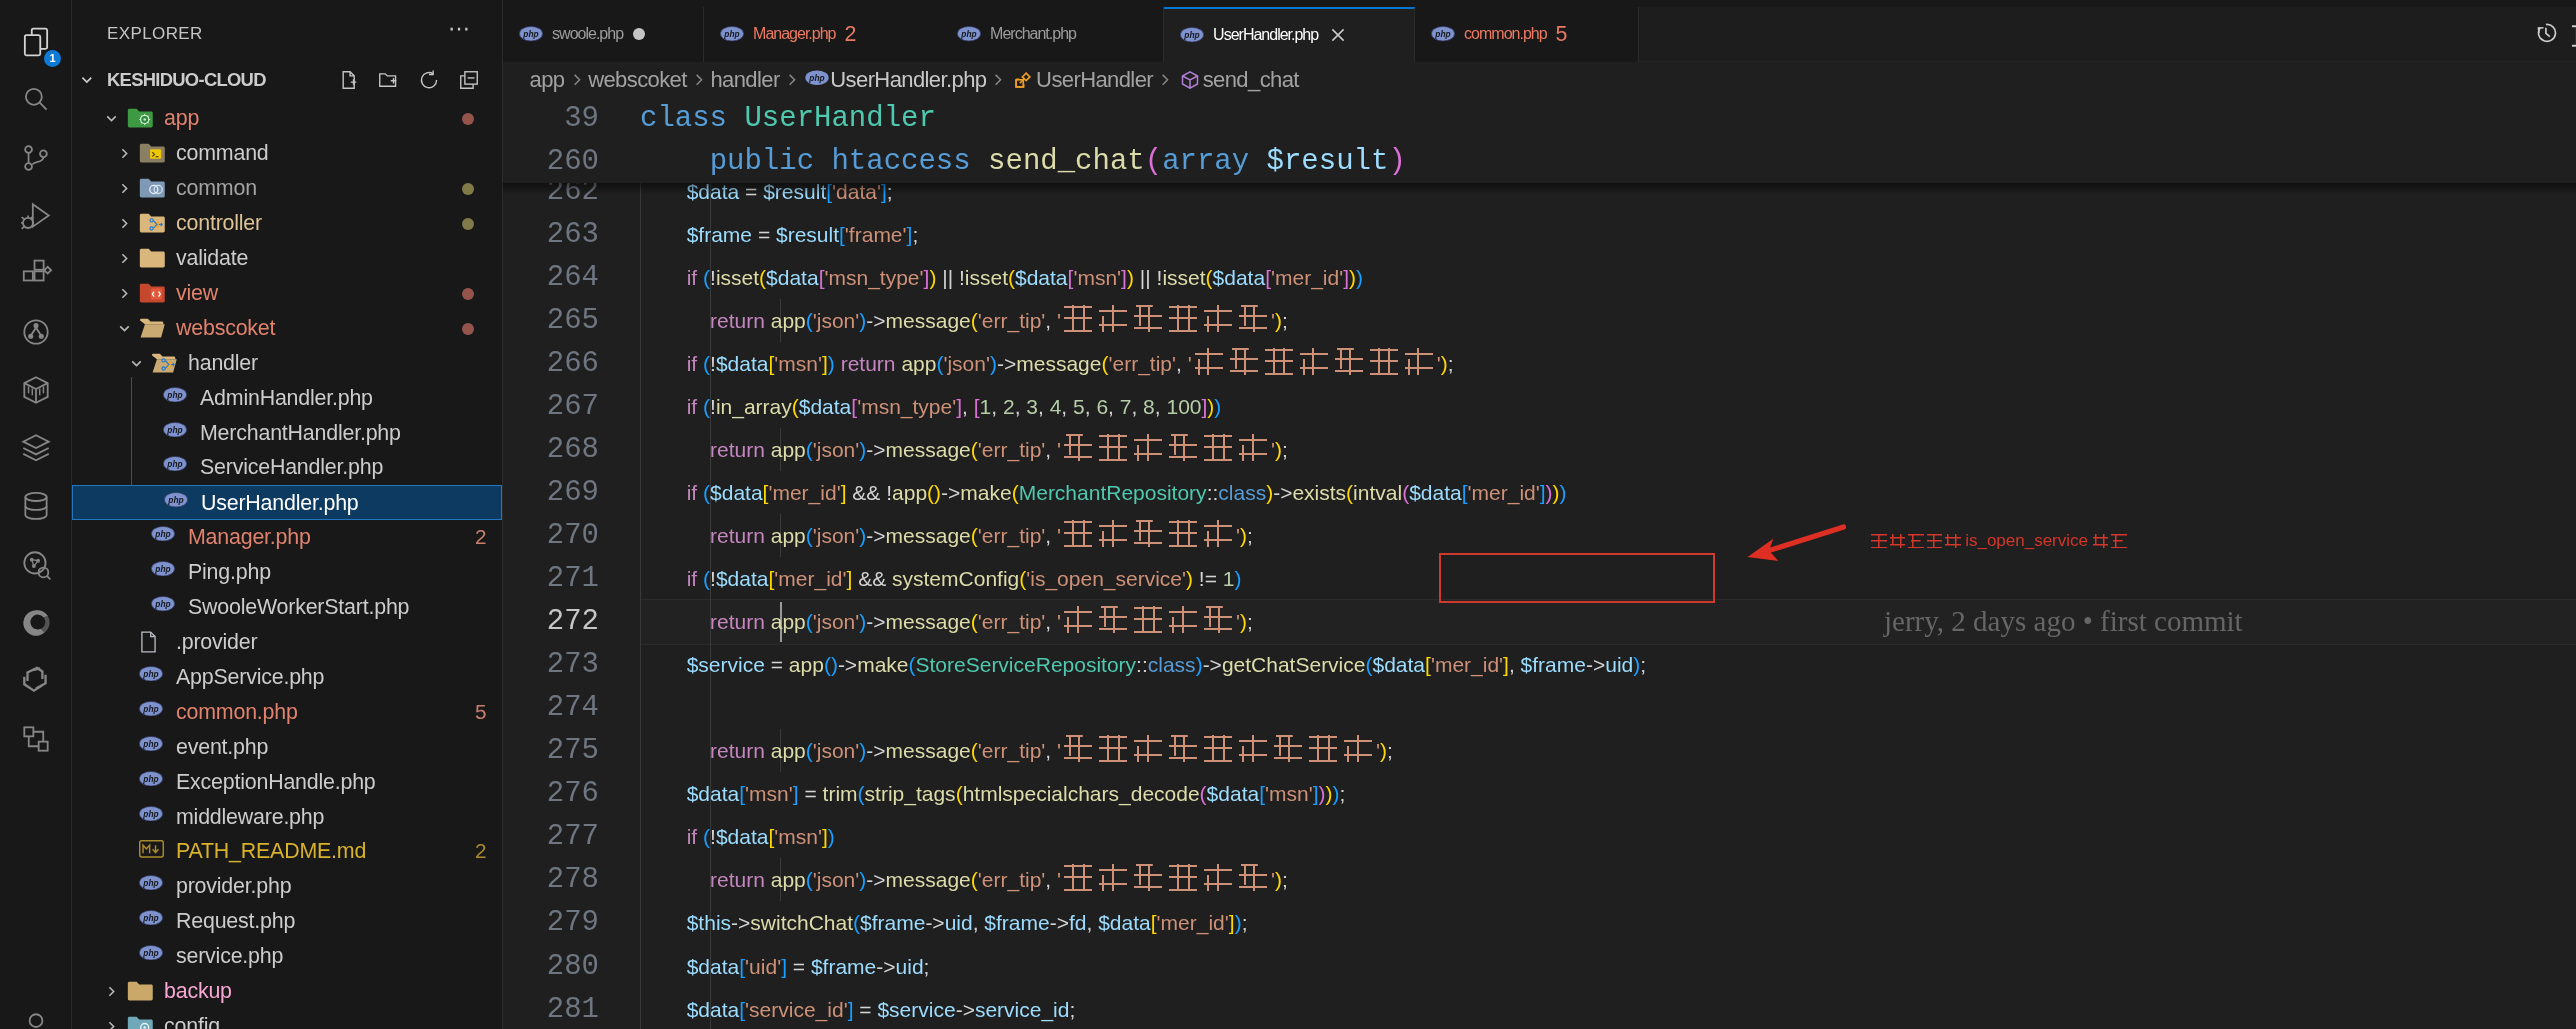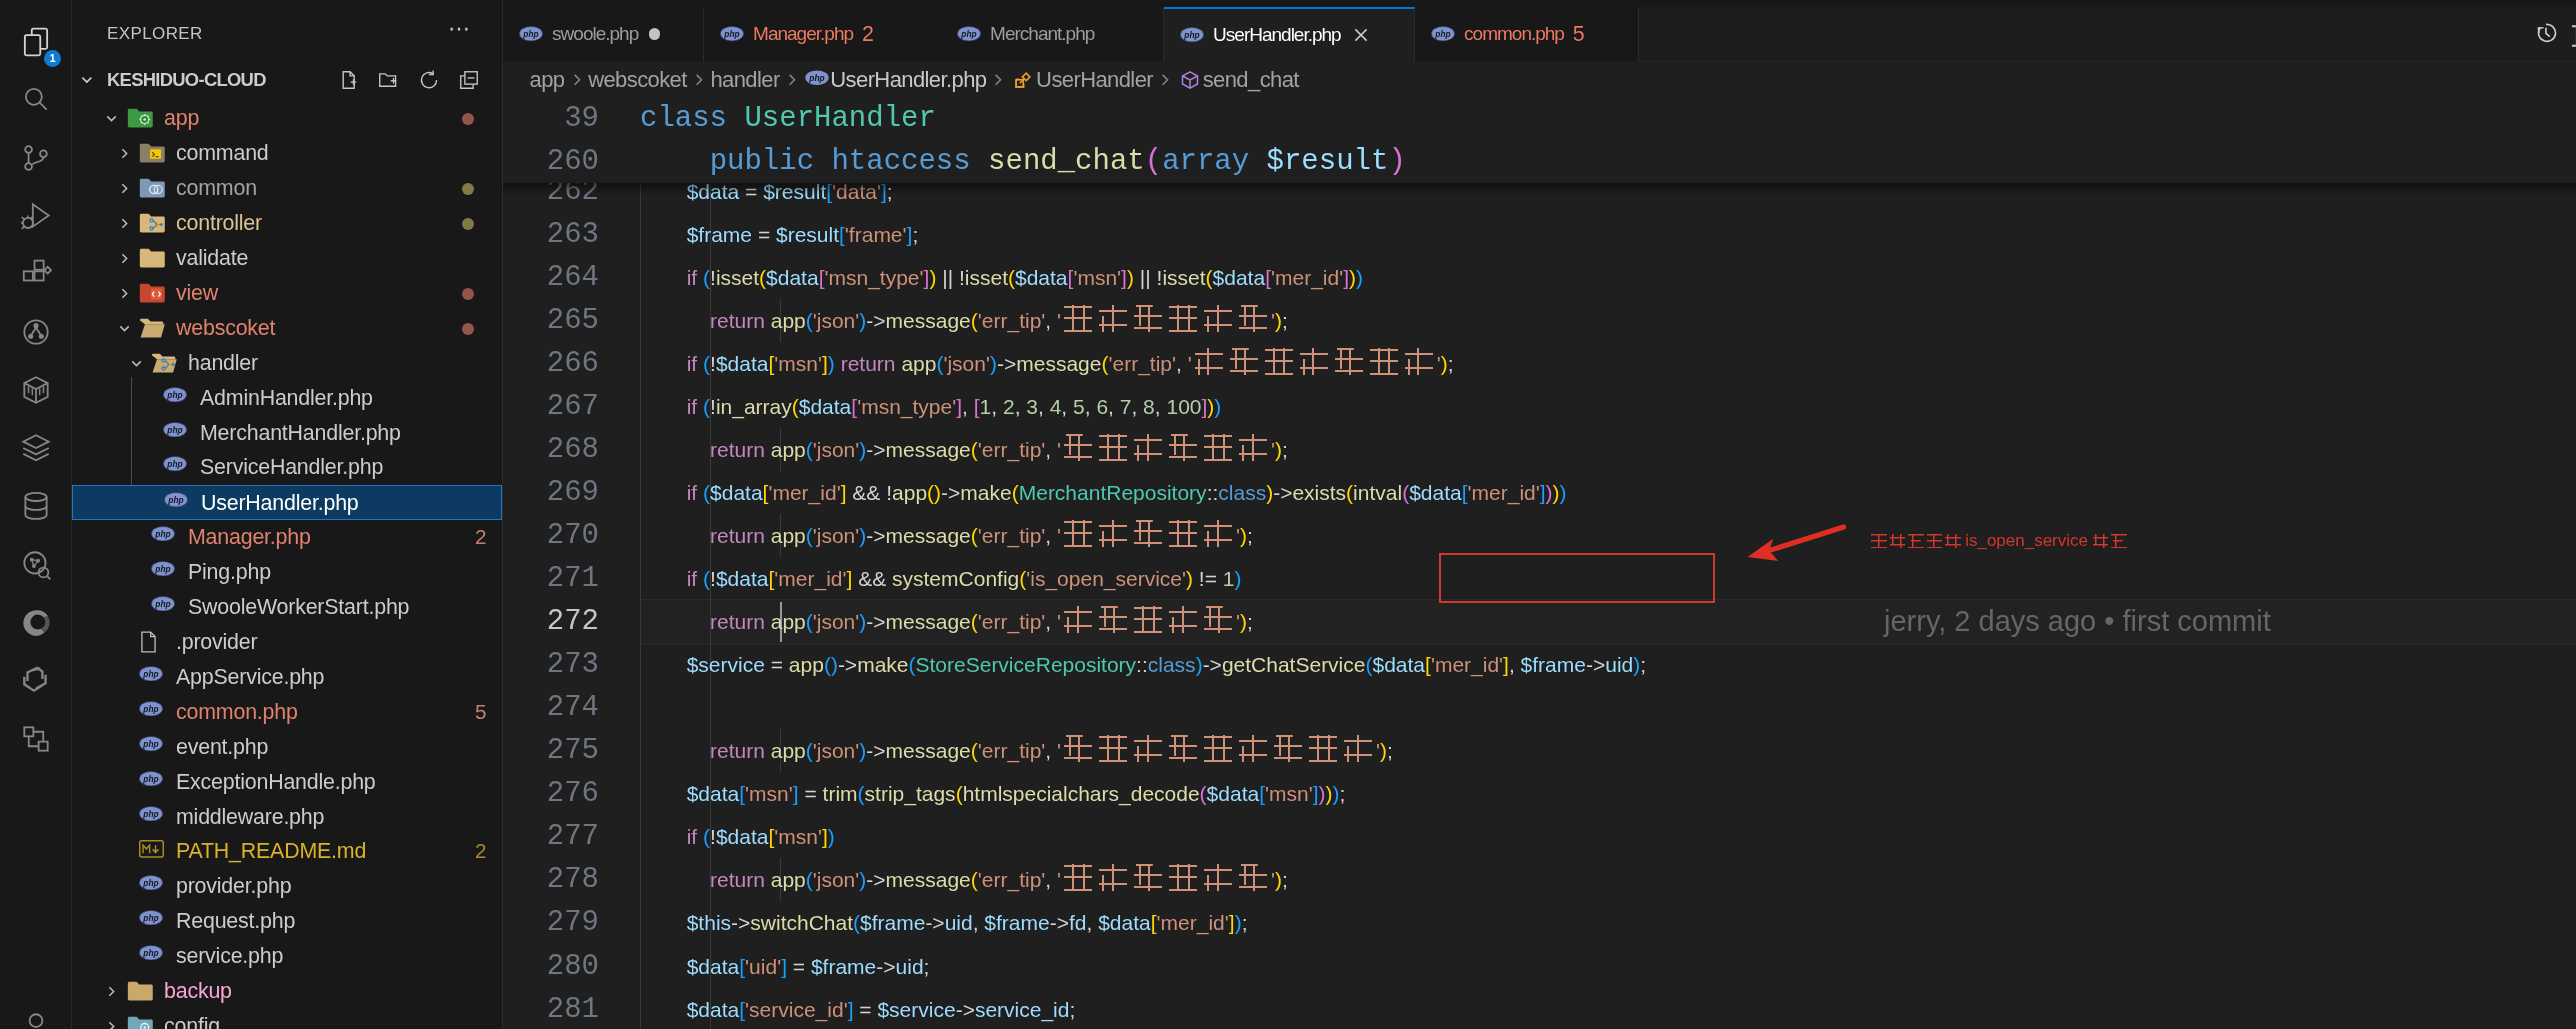--- a/index.html
+++ b/index.html
@@ -20,33 +20,33 @@
 .cw .chev{width:17px;height:17px}
 .iw{position:absolute;top:5.9px}
 .tl{position:absolute;top:5.2px;font-size:21.4px;letter-spacing:-0.2px;white-space:pre}
 .dot{position:absolute;left:390px;top:11.8px;width:11.8px;height:11.8px;border-radius:50%}
 .bdg{position:absolute;left:403px;top:5.2px;font-size:20.7px}
 #editor{position:absolute;left:503px;top:0;width:2073px;height:1029px;background:#1f1f1f}
 #tabbar{position:absolute;left:0;top:0;width:100%;height:62px;background:#1d1d1d;border-bottom:0.7px solid #242424}
 .tab{position:absolute;top:6.6px;height:55px;background:#181818;border-right:0.7px solid #2b2b2b;white-space:nowrap;padding-left:15.5px;display:flex;align-items:center}
 .tab svg{flex:none}
 .tab.act{background:#1f1f1f;border-top:2.2px solid #0078d4;border-right:0.7px solid #2b2b2b}
-.tn{font-size:19px;letter-spacing:-1px;margin-left:9.6px}
+.tn{font-size:16px;letter-spacing:-1px;margin-left:9.6px}
 .tnum{font-size:21.4px;margin-left:8.9px}
 .tdot{width:11.8px;height:11.8px;border-radius:50%;background:#c4c4c4;margin-left:10.3px}
 .tx{width:20px;height:20px;margin-left:10.3px}
 .hist{position:absolute;right:19px;top:21.4px;width:23px;height:23px}
 #bcrumb{position:absolute;left:0;top:62px;width:100%;height:35px;background:#1f1f1f;white-space:nowrap;padding-left:26.6px;display:flex;align-items:center}
 .bc{font-size:22px;letter-spacing:-0.6px;color:#a2a2a2}
 .bsep{width:17.7px;height:17.7px;margin:0 3px}
 .bci{width:20px;height:20px;margin:0 3px}
 #codearea{position:absolute;left:0;top:0;width:100%;height:1029px}
 .cl{position:absolute;left:137px;height:43px;line-height:43px;font-family:Liberation Sans, sans-serif;font-size:21px;white-space:pre;color:#d4d4d4}
 .gn{position:absolute;left:0;width:96px;text-align:right;height:43px;line-height:43px;font-family:"Liberation Mono",monospace;font-size:29px}
-.blame{position:absolute;height:43px;line-height:43px;font-family:Liberation Sans, sans-serif;font-size:29px;color:#666666;white-space:pre}
+.blame{position:absolute;height:43px;line-height:43px;font-family:Liberation Serif, serif;font-size:29px;color:#666666;white-space:pre}
 .ig{position:absolute;width:1.1px;background:#3a3a3a}
 .curline{position:absolute;left:137px;right:0;top:599px;height:46px;background:#222222;border-top:1.5px solid #2a2a2a;border-bottom:1.5px solid #2a2a2a}
 #sticky{position:absolute;left:0;top:97px;width:100%;height:86px;background:#1f1f1f}
 .srow{position:absolute;left:0;width:100%;height:43px;line-height:43px;font-family:Liberation Mono, monospace;font-size:29px;white-space:pre}
 .sgn{position:absolute;left:0;width:96px;text-align:right;color:#6e7681}
 .scode{position:absolute;left:137px}
 #stickyshadow{position:absolute;left:0;top:183px;width:100%;height:11.8px;background:linear-gradient(to bottom,rgba(0,0,0,0.5),rgba(0,0,0,0))}
 .i,i,u{font-style:normal;text-decoration:none}
 .k{color:#C586C0}.b{color:#569CD6}.f{color:#DCDCAA}.v{color:#9CDCFE}.s{color:#CE9178}.n{color:#B5CEA8}.t{color:#4EC9B0}.o{color:#D4D4D4}.w{color:#d4d4d4}
 .p1{color:#FFD700}.p2{color:#DA70D6}.p3{color:#179FFF}

